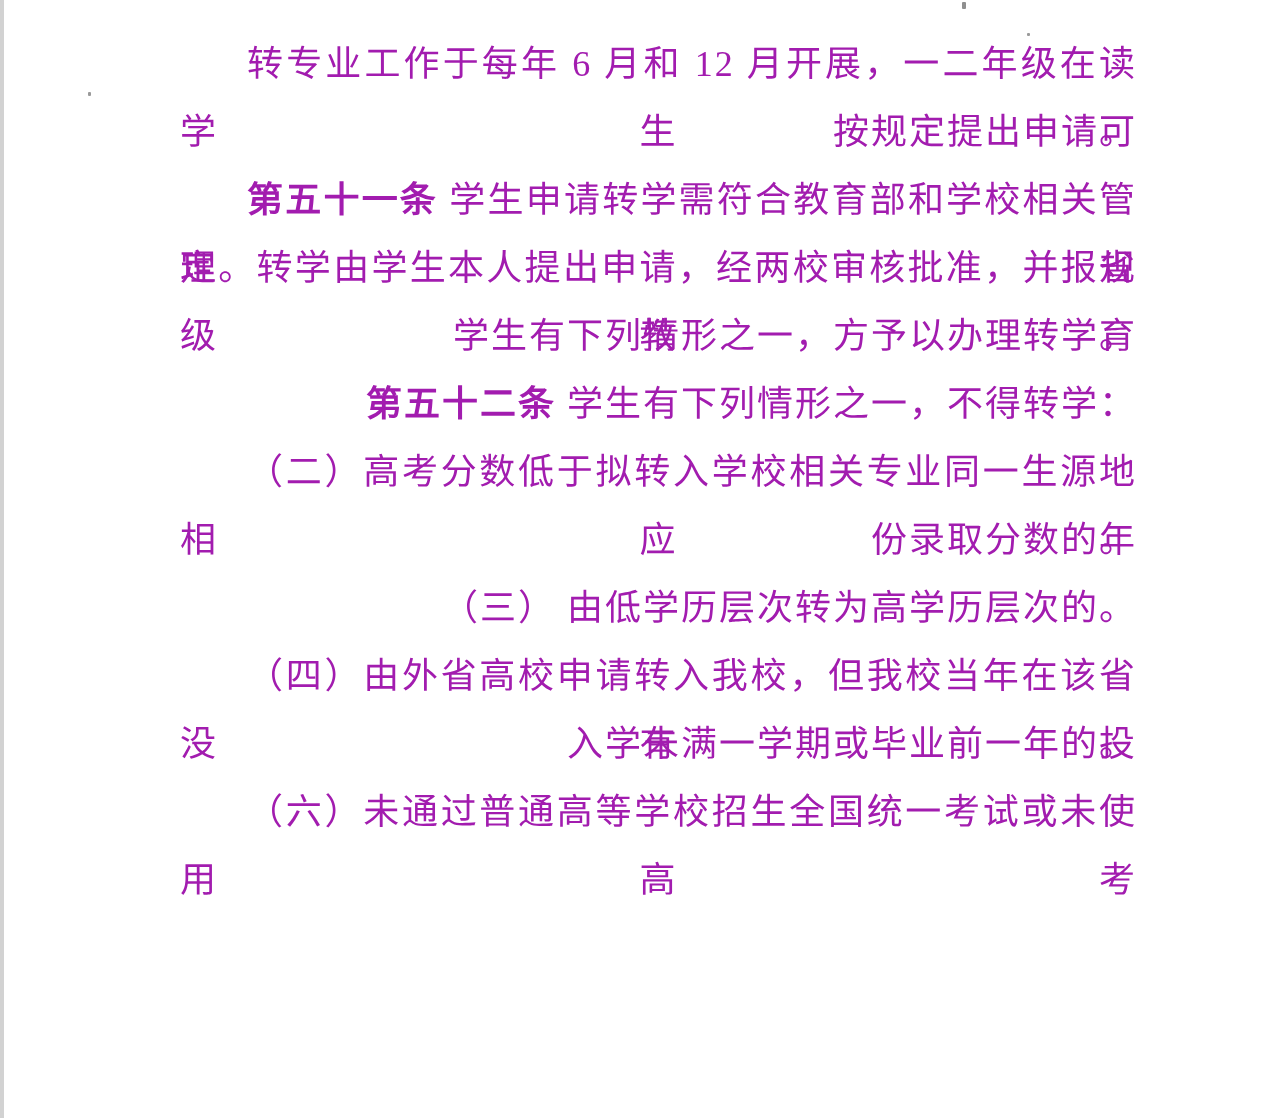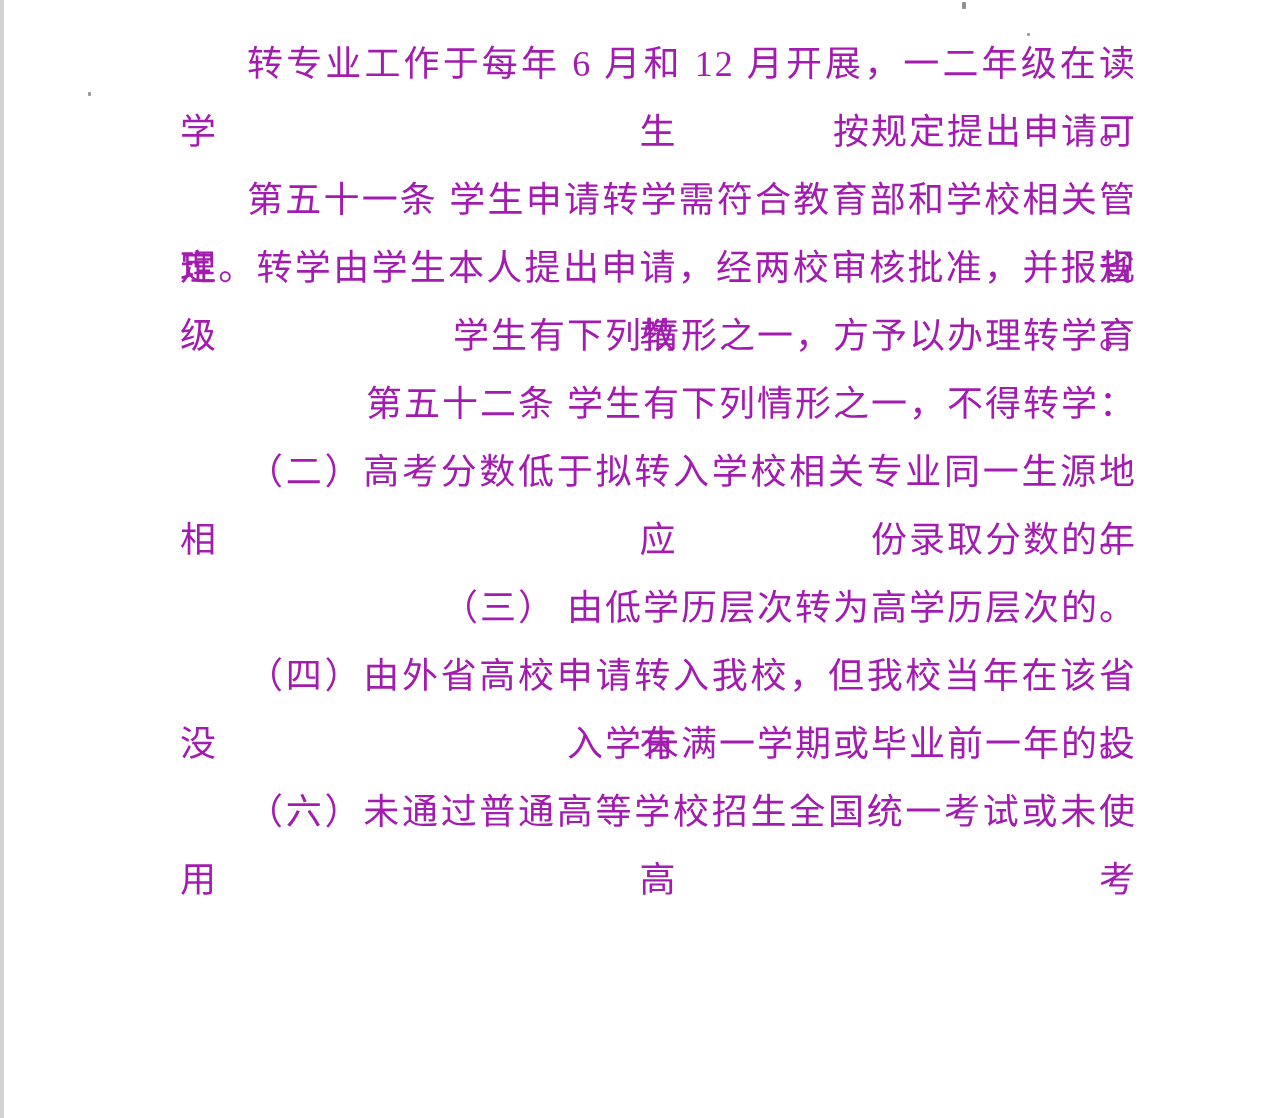--- a/index.html
+++ b/index.html
@@ -42,21 +42,21 @@
   }
   .line.indent {
     text-indent: 67px;
   }
   .line.justify {
     white-space: normal;
     text-align: justify;
     text-align-last: justify;
   }
   .bold {
-    font-weight: normal;
+    font-weight: bold;
   }
   
   .speck {
     position: absolute;
     background: #9a9a9a;
     border-radius: 1px;
   }
   .speck-1 { left: 962px; top: 2px;  width: 4px; height: 7px; background:#8f8f8f; }
   .speck-2 { left: 1027px; top: 33px; width: 3px; height: 3px; }
   .speck-3 { left: 88px;  top: 92px; width: 3px; height: 4px; }

